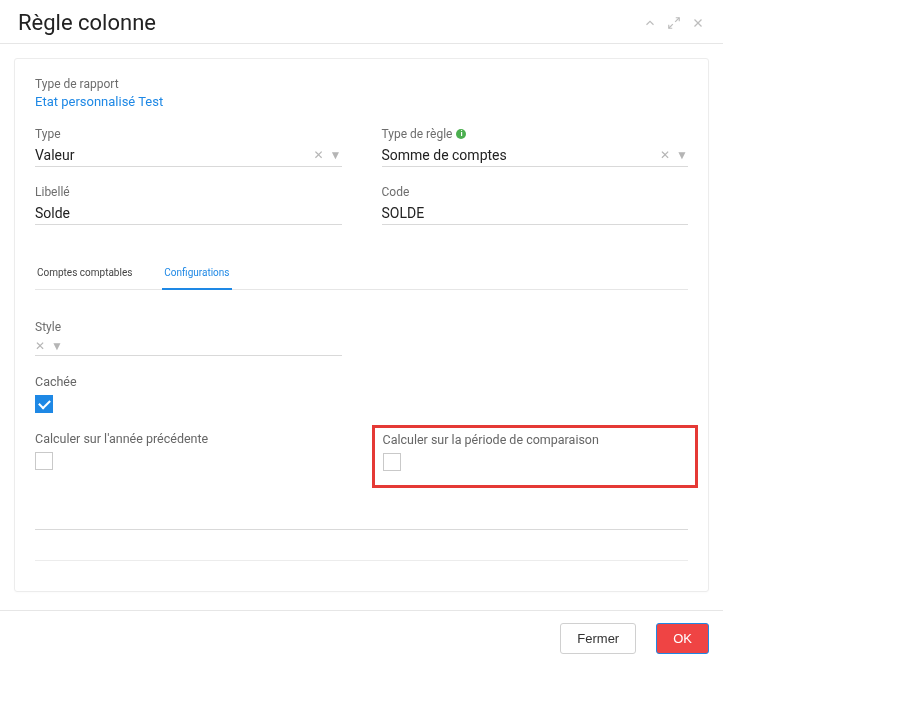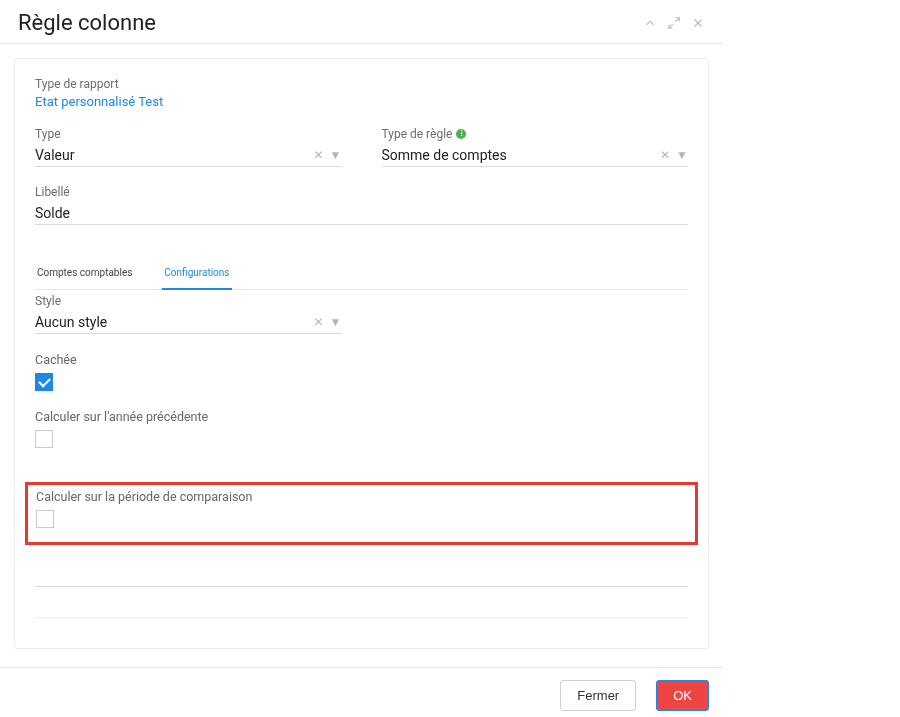--- a/index.html
+++ b/index.html
@@ -64,21 +64,21 @@
   .tabs { display:flex; gap:28px; margin-top:36px; border-bottom:1px solid #e6e6e6; }
   .tab {
     padding: 6px 2px 10px 2px;
     font-size: 10px; color:#444; cursor:pointer;
     border-bottom: 2px solid transparent;
     margin-bottom:-1px;
   }
   .tab.active { color:#1e88e5; border-bottom-color:#1e88e5; }
 
   
-  .chk-row { display:flex; gap:40px; margin-top:18px;flex-direction:column; }
+  .chk-row { display:flex; gap:40px; margin-top:18px; }
   .chk-col { flex:1; }
   .chk-label { font-size:12.5px; color:#666; }
   .chk-box {
     margin-top:6px;
     width:18px; height:18px;
     border:1px solid #c9c9c9;
     display:flex; align-items:center; justify-content:center;
     cursor:pointer;
     background:#fff;
   }
@@ -187,32 +187,37 @@
       </div>
     </div>
 
     <div class="row">
       <div class="col">
         <div class="field-label">Libellé</div>
         <div class="text-field">
           <div class="value">Solde</div>
         </div>
       </div>
+      <div class="col">
+        <div class="field-label">Code</div>
+        <div class="text-field">
+          <div class="value">SOLDE</div>
+        </div>
+      </div>
     </div>
 
     <div class="tabs">
       <div class="tab">Comptes comptables</div>
       <div class="tab active">Configurations</div>
     </div>
 
-    <div class="row" style="margin-top:4px;">
+    <div class="row" style="margin-top:30px;text-align:right;">
       <div class="col">
         <div class="field-label">Style</div>
         <div class="select-field">
-          <div class="value">Aucun style</div>
           <div class="sel-actions">
             <span>✕</span>
             <span class="sel-caret">▼</span>
           </div>
         </div>
       </div>
       <div class="col"></div>
     </div>
 
     <div class="chk-row">

